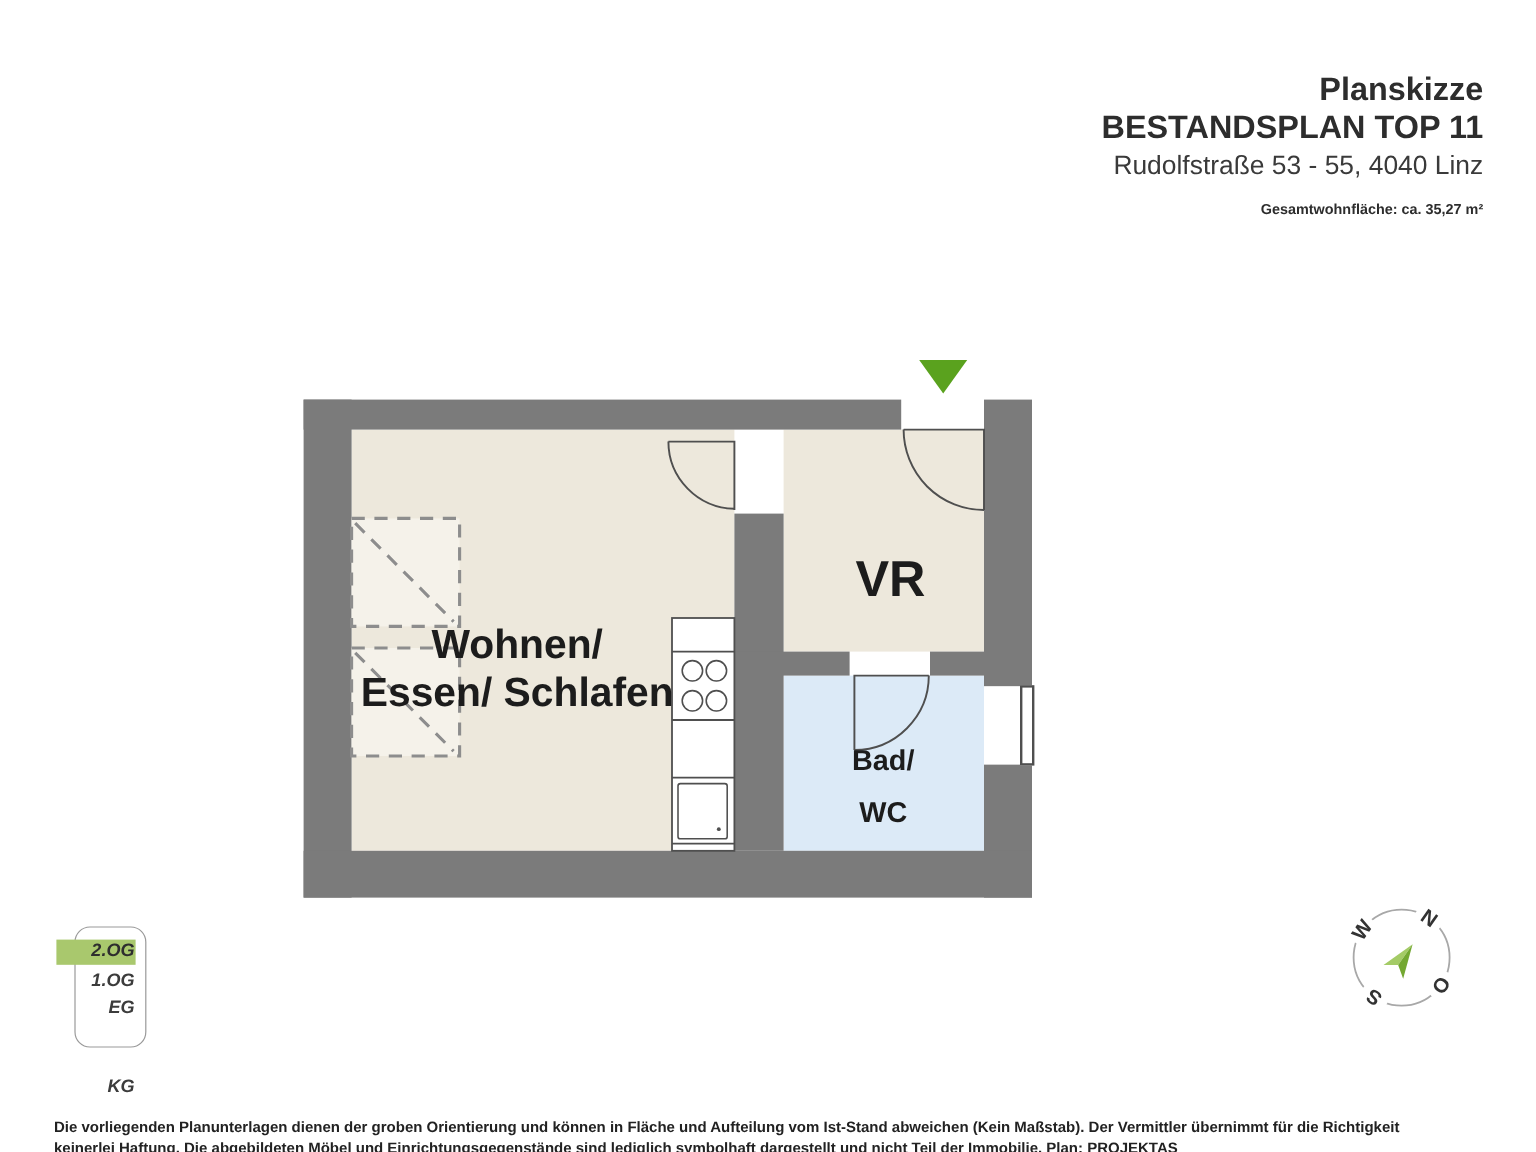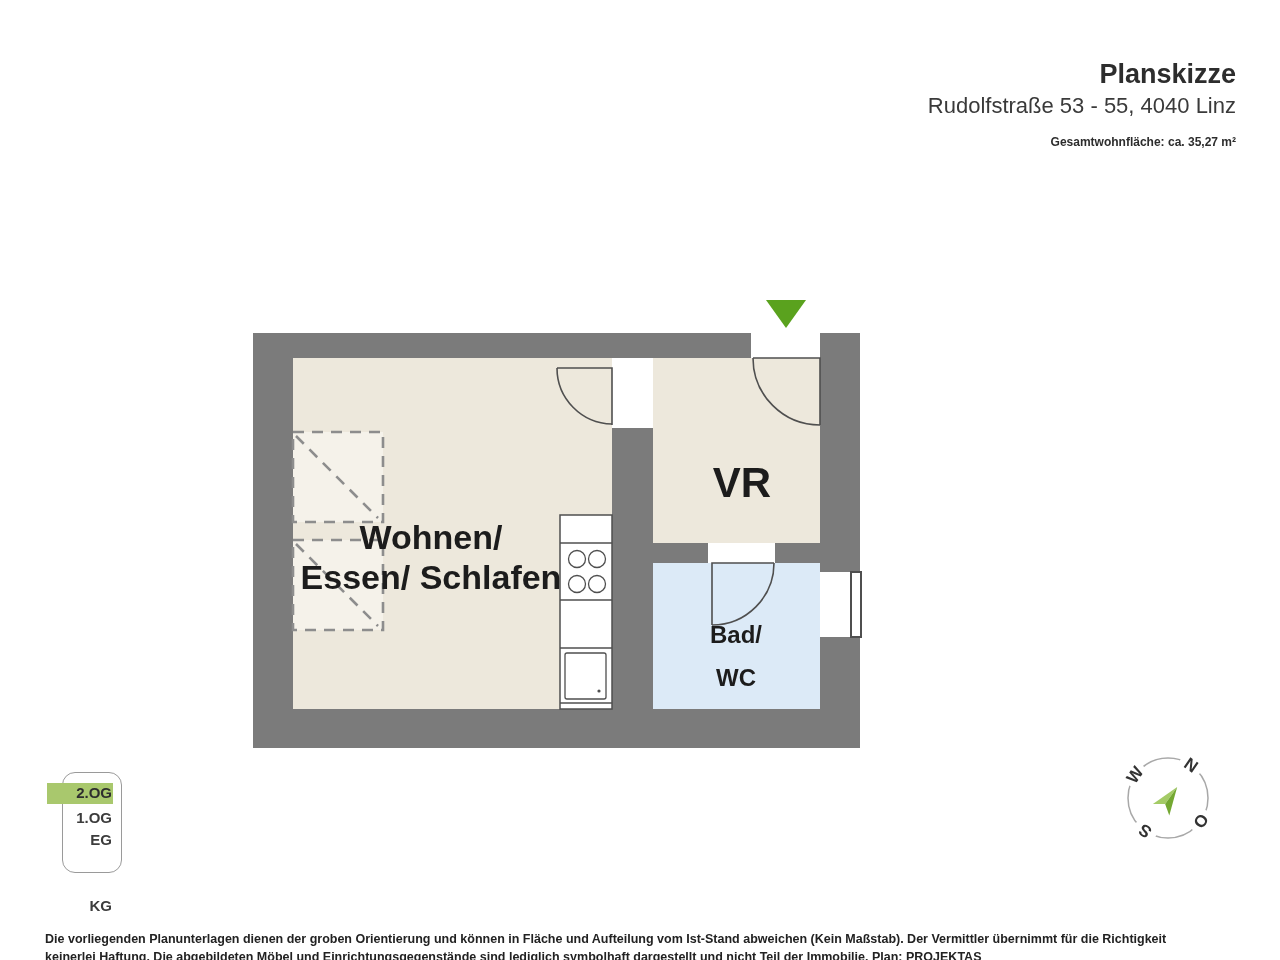--- a/index.html
+++ b/index.html
@@ -41,40 +41,41 @@
   #label-vr{left:692px;top:459px;width:100px;font-size:42px;}
   #label-bath{left:666px;top:613px;width:140px;font-size:24px;line-height:43px;}
 
   
   #window-niche{position:absolute;left:820px;top:572px;width:35px;height:65px;background:#fff;}
   #window-pane{position:absolute;left:850px;top:571px;width:8px;height:63px;background:#fff;border:2px solid var(--door-line);}
 
   
   #floor-box{position:absolute;left:62px;top:772px;width:58px;height:99px;background:#fff;border:1.5px solid #9a9a9a;border-radius:13px;}
   #floor-highlight{position:absolute;left:47px;top:783px;width:66px;height:21px;background:var(--floor-highlight-green);}
-  .floor-row{position:absolute;left:50px;width:62px;height:20px;text-align:right;font-size:15px;font-weight:bold;color:#3c3c3c;line-height:20px;}
+  .floor-row{position:absolute;left:50px;width:62px;height:20px;text-align:right;font-size:15px;font-weight:bold;color:#3c3c3c;line-height:20px;font-style:italic;}
   #floor-row-0{top:783px;color:#2e2e2e;}
   #floor-row-1{top:808px;}
   #floor-row-2{top:830px;}
   #floor-row-3{top:851px;margin-top:45px;}
 
   
   #compass{position:absolute;left:1106px;top:736px;}
   .compass-letter{font-size:17px;font-weight:bold;fill:#333;}
 
   
   #disclaimer{position:absolute;left:45px;top:890px;font-size:12.5px;font-weight:600;color:#222;line-height:18px;white-space:nowrap;margin-top:40px;}
 </style>
 </head>
 <body>
 
 <div id="page">
 
   <div id="header">
     <div class="h-title">Planskizze</div>
+    <div class="h-plan">BESTANDSPLAN TOP 11</div>
     <div class="h-address">Rudolfstraße 53 - 55, 4040 Linz</div>
     <div class="h-area">Gesamtwohnfläche: ca. 35,27 m²</div>
   </div>
 
   <div class="room beige" style="left:293px;top:358px;width:319px;height:351px;"></div>
   <div class="room beige" style="left:653px;top:358px;width:167px;height:185px;"></div>
   <div class="room blue" style="left:653px;top:563px;width:167px;height:146px;"></div>
 
   <div class="wall" style="left:253px;top:333px;width:40px;height:415px;"></div>
   <div class="wall" style="left:253px;top:333px;width:498px;height:25px;"></div>

